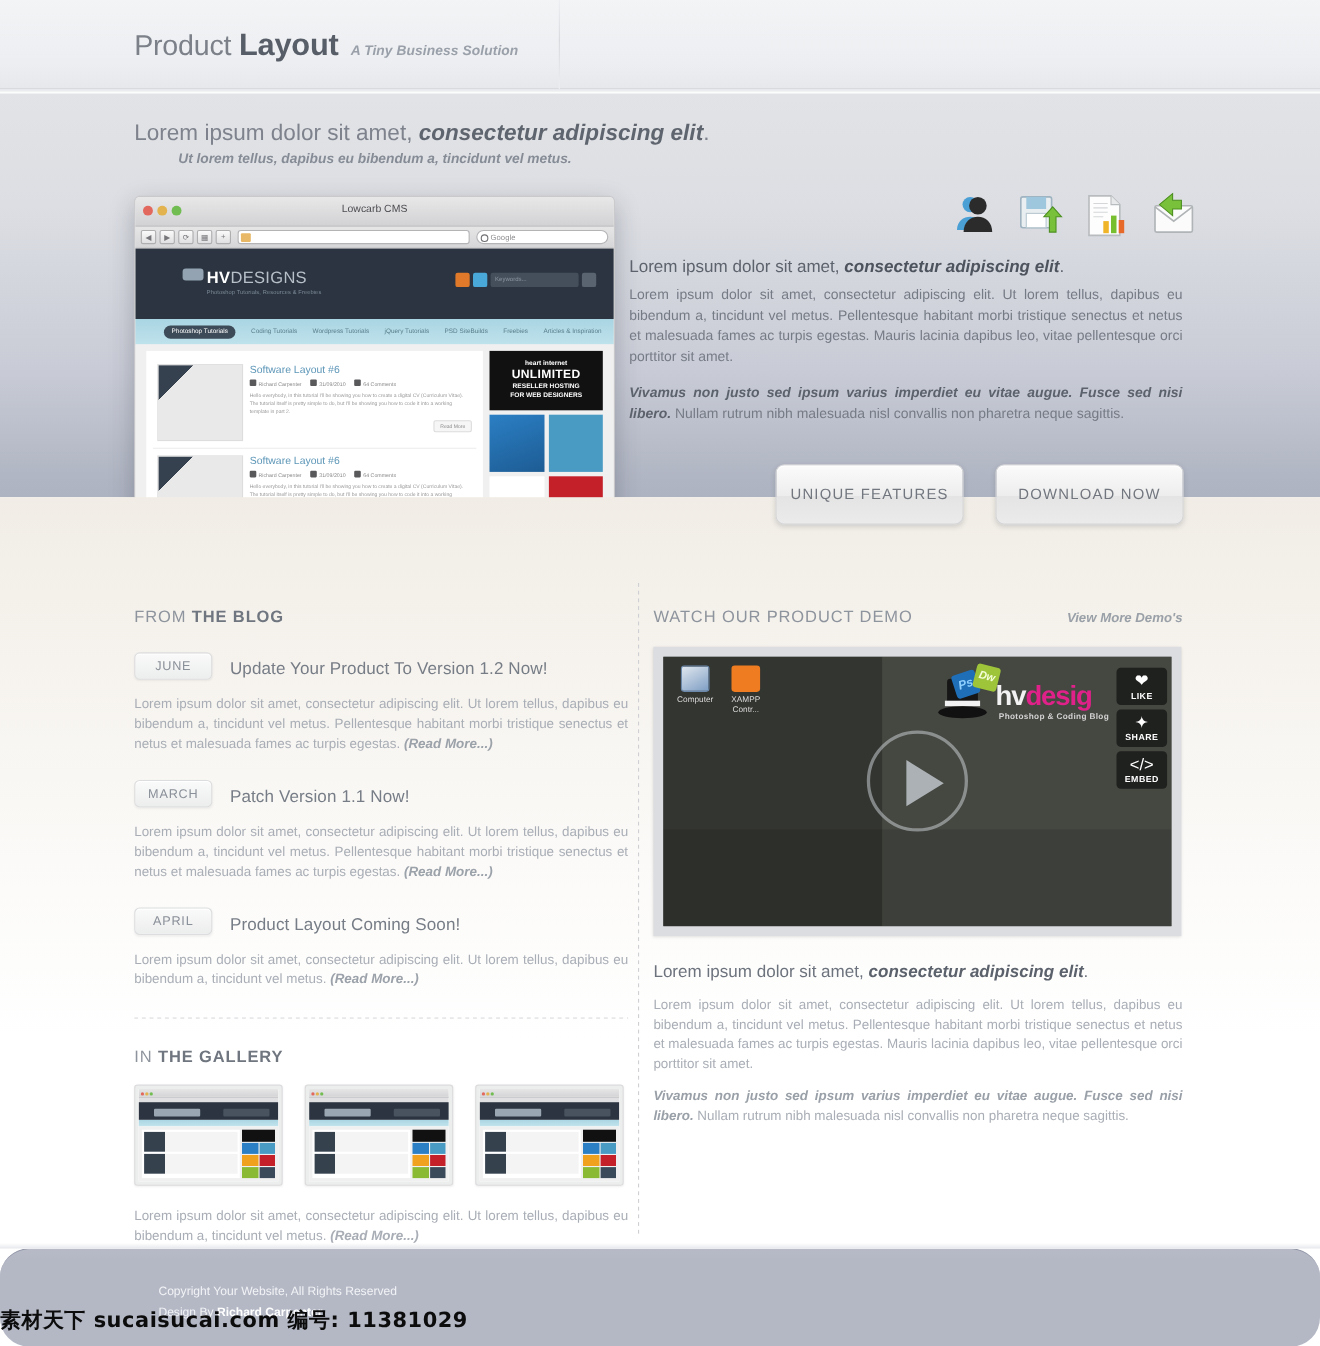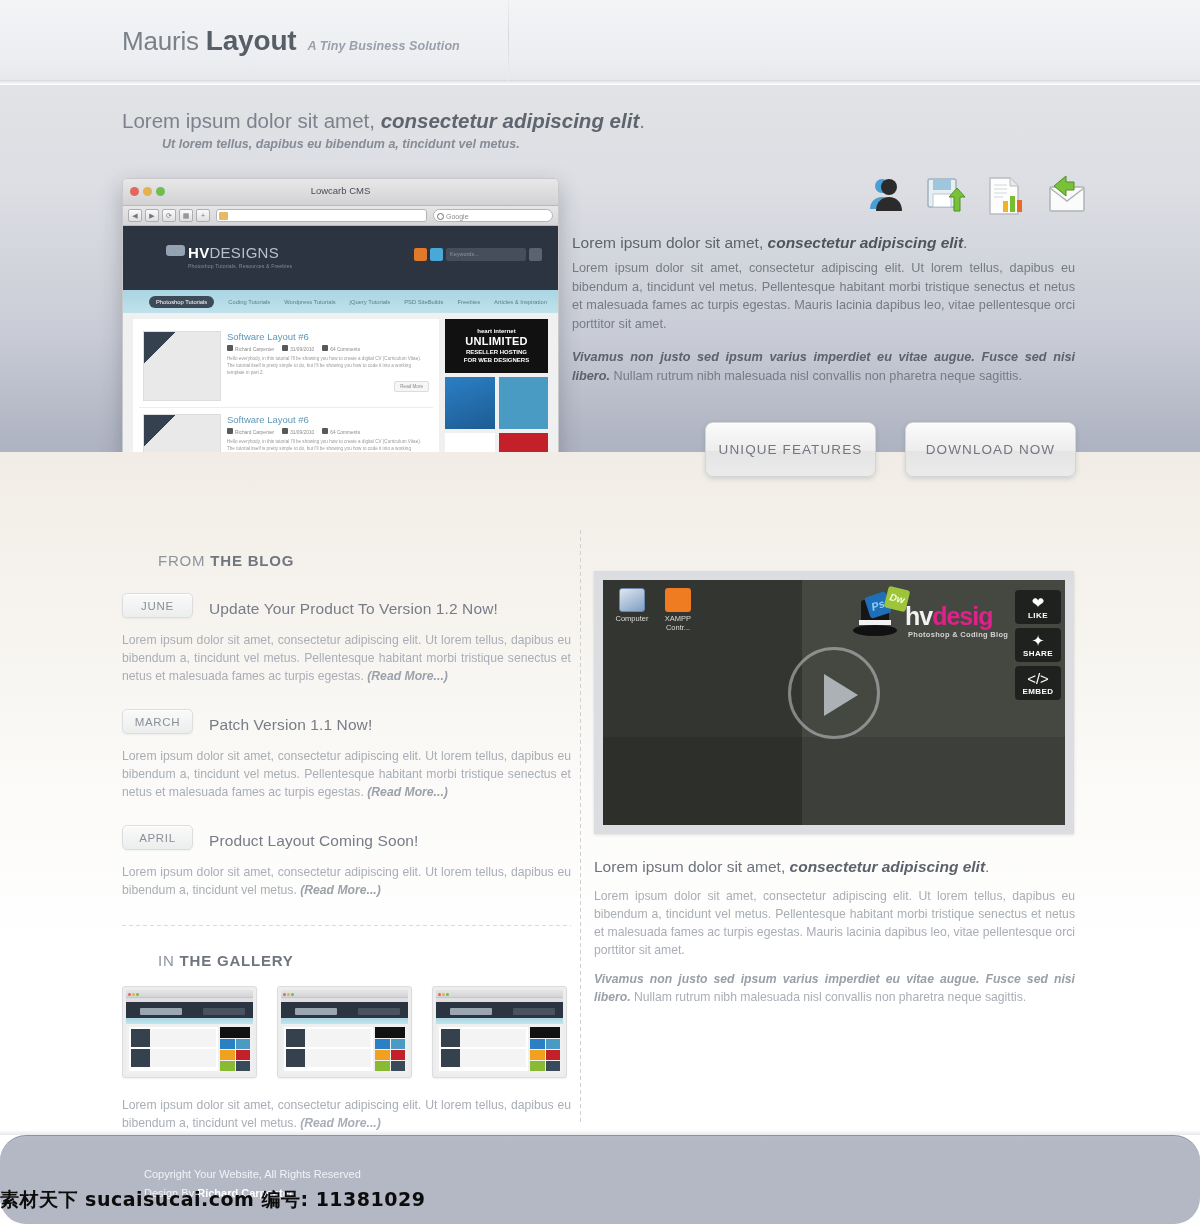--- a/index.html
+++ b/index.html
@@ -111,21 +111,21 @@
     position:absolute; left:0; top:452px; width:1200px; height:683px;
     background: linear-gradient(to bottom,#f1ede6 0%,#f6f3ee 22%,#fbfaf8 48%,#ffffff 72%,#ffffff 100%);
   }
   .vdiv { position:absolute; left:580px; top:78px; width:1px; height:594px;
     background-image: linear-gradient(to bottom,#cfd0d3 55%, rgba(255,255,255,0) 0);
     background-size: 1px 7px; background-repeat: repeat-y; }
 
   .col-l { position:absolute; left:122px; top:100px; width:449px; }
   .col-r { position:absolute; left:594px; top:100px; width:481px; }
 
-  .sec-title { font-size:15px; color:#8e949d; letter-spacing:.8px;margin-left:36px; }
+  .sec-title { font-size:15px; color:#8e949d; letter-spacing:.8px; }
   .sec-title b { font-weight:bold; color:#70767f; }
   .sec-title.thin { color:#8e949d; font-weight:normal; }
 
   .blog-item { margin-top:24px; }
   .blog-head { display:flex; align-items:flex-end; gap:16px; }
   .badge {
     min-width:71px; height:25px; padding:0 10px; border-radius:5px;
     background: linear-gradient(to bottom,#fafafa,#eceded);
     border:1px solid #dcdddf; box-shadow: inset 0 1px 0 #fff, 0 1px 2px rgba(0,0,0,.05);
     display:flex; align-items:center; justify-content:center;
@@ -220,21 +220,21 @@
   .watermark { position:absolute; left:0; top:1183px; width:540px; height:34px; color:#0c0c0c; font-size:19px; font-weight:bold; letter-spacing:.5px; display:flex; align-items:center; font-family:"DejaVu Sans", sans-serif;}
 </style>
 </head>
 <body>
 
 <div class="page">
 
   <div class="header">
     <div class="header-sep"></div>
     <div class="logo">
-      <span class="l1">Mauris </span><span class="l2">Layout</span><span class="tag">A Tiny Business Solution</span>
+      <span class="l1">Product </span><span class="l2">Layout</span><span class="tag">A Tiny Business Solution</span>
     </div>
   </div>
 
   <div class="hero">
     <div class="hero-title"><span>Lorem ipsum dolor sit amet, </span><b>consectetur adipiscing elit</b><span>.</span></div>
     <div class="hero-sub">Ut lorem tellus, dapibus eu bibendum a, tincidunt vel metus.</div>
 
     <div class="shot">
       <div class="shot-bar">
         <div class="dots">
@@ -517,20 +517,24 @@
                 </div>
               </div>
         </div>
           </div>
       </div>
 
       <div class="gal-p"><span>Lorem ipsum dolor sit amet, consectetur adipiscing elit. Ut lorem tellus, dapibus eu bibendum a, tincidunt vel metus. </span><i>(Read More...)</i></div>
     </div>
 
     <div class="col-r">
+      <div class="r-head">
+        <div class="sec-title thin">WATCH OUR PRODUCT DEMO</div>
+        <div class="viewmore">View More Demo's</div>
+      </div>
 
       <div class="player">
         <div class="screen">
           <div class="left-pane"></div>
           <div class="right-pane"></div>
           <div class="low"></div>
 
           <div class="dicon" style="left:6px;top:8px;">
             <span class="gl" style="background:linear-gradient(150deg,#dfe6ee,#7e9ec4);border:1px solid #6b88ab;"></span>
             <span>Computer</span>

